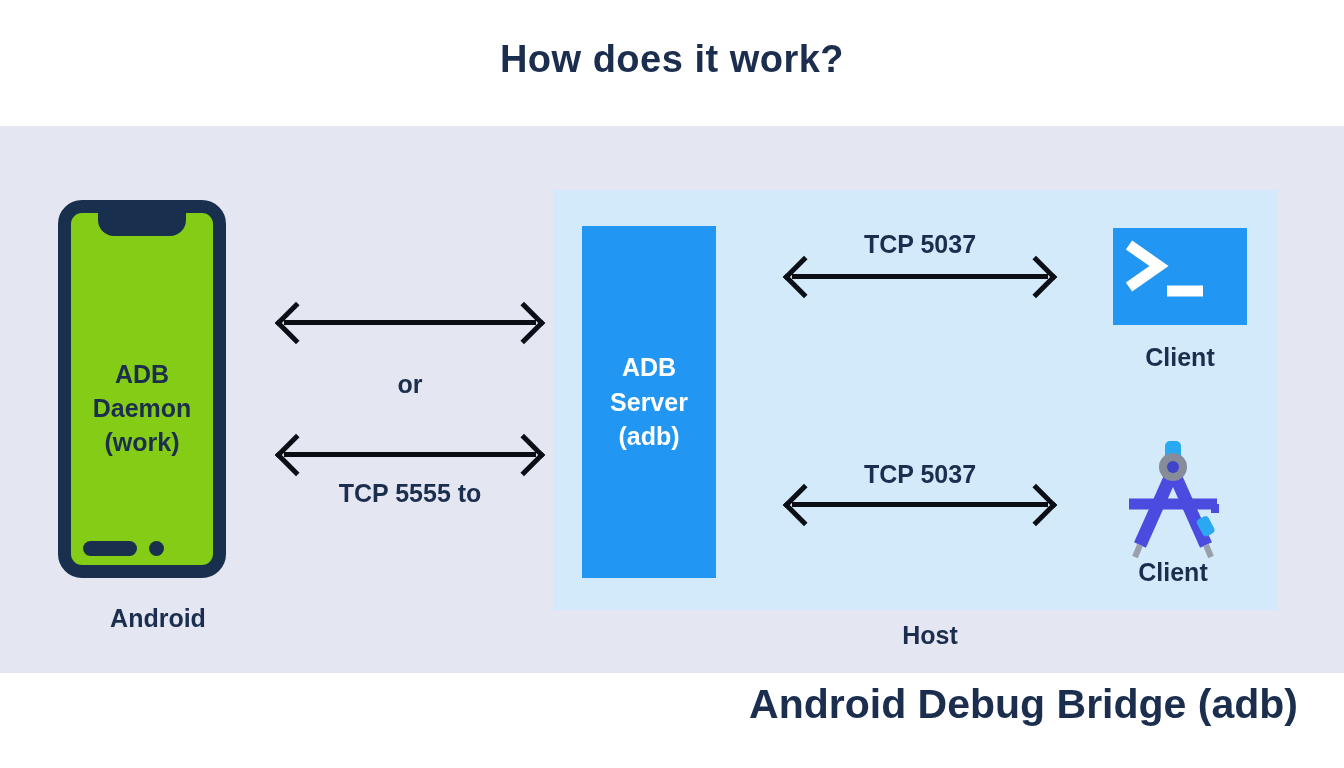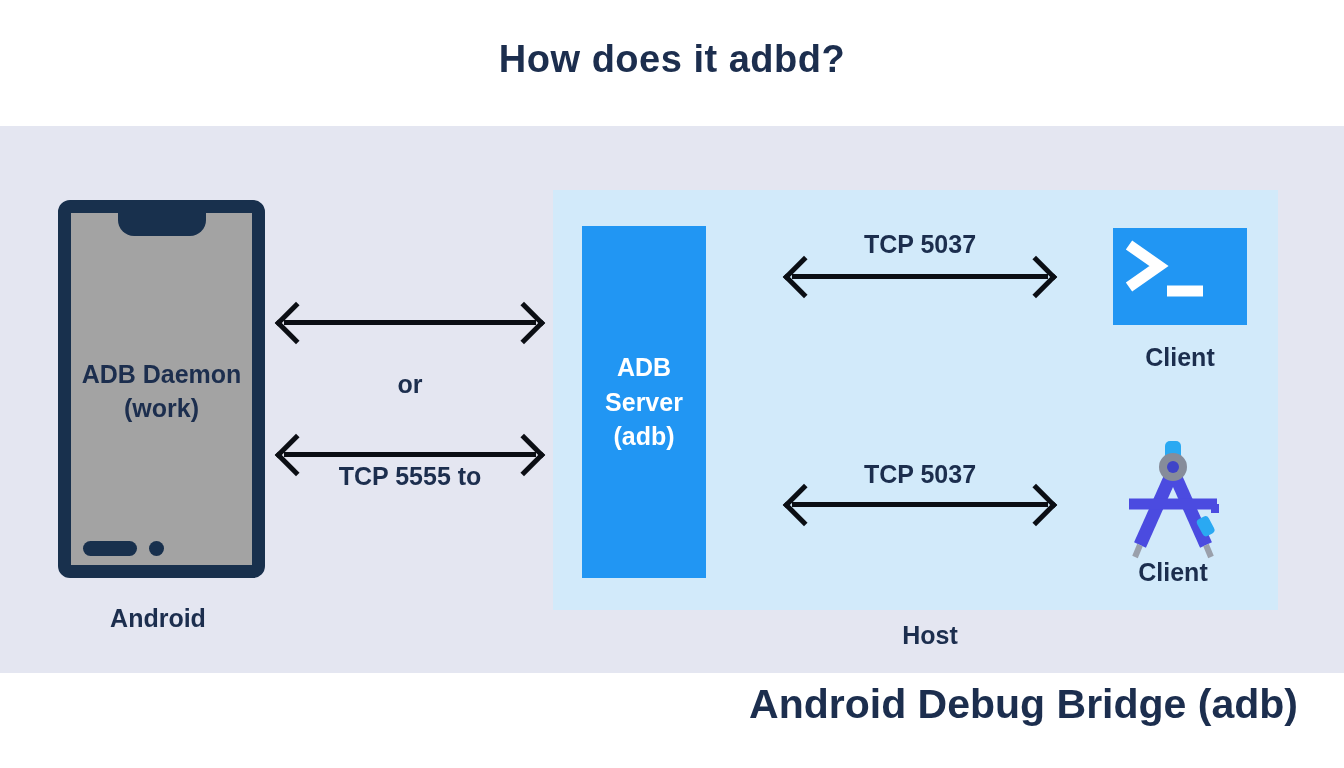--- a/index.html
+++ b/index.html
@@ -6,26 +6,26 @@
   body { background:#ffffff; font-family:"Liberation Sans", sans-serif; }
   .stage { position:relative; width:1344px; height:768px; background:#ffffff; overflow:hidden; }
 
   .title { position:absolute; top:38px; left:0; width:100%; text-align:center;
            font-size:38px; font-weight:bold; color:#1c2e4e; letter-spacing:0.5px; }
 
   .band { position:absolute; top:126px; left:0; width:1344px; height:547px; background:#e4e6f1; }
 
   .host-box { position:absolute; left:553px; top:190px; width:725px; height:420px; background:#d2eafa; }
 
-  .server-box { position:absolute; left:582px; top:226px; width:124px; height:352px; background:#2196f3;
+  .server-box { position:absolute; left:582px; top:226px; width:134px; height:352px; background:#2196f3;
                 display:flex; flex-direction:column; align-items:center; justify-content:center;
                 color:#ffffff; font-size:25px; font-weight:bold; line-height:1.38; text-align:center; }
 
-  .phone { position:absolute; left:58px; top:200px; width:207px; height:378px;
-           border:13px solid #18304d; border-radius:12px; background:#a3a3a3; }
+  .phone { position:absolute; left:58px; top:200px; width:168px; height:378px;
+           border:13px solid #18304d; border-radius:24px; background:#84cc16; }
   .notch { position:absolute; top:-2px; left:50%; transform:translateX(-50%);
            width:88px; height:25px; background:#18304d; border-radius:0 0 16px 16px; }
   .phone-text { position:absolute; top:145px; left:0; width:100%; text-align:center;
                 color:#1c2e4e; font-size:25px; font-weight:bold; line-height:1.35; }
   .phone-text span { display:block; }
   .pill { position:absolute; left:12px; bottom:9px; width:54px; height:15px; border-radius:8px; background:#18304d; }
   .dot  { position:absolute; left:78px; bottom:9px; width:15px; height:15px; border-radius:50%; background:#18304d; }
 
   .lbl { position:absolute; color:#1c2e4e; font-size:25px; font-weight:bold; text-align:center; line-height:1.28; }
   .lbl span { display:block; }
@@ -39,21 +39,21 @@
   .terminal { position:absolute; left:1113px; top:228px; width:134px; height:97px; background:#2196f3; }
   .compass  { position:absolute; left:1125px; top:441px; width:96px; height:118px; }
 
   .footer { position:absolute; top:681px; right:46px; font-size:41px; font-weight:bold; color:#1c2e4e; }
 </style>
 </head>
 <body>
 
 <div class="stage">
 
-  <div class="title">How does it adbd?</div>
+  <div class="title">How does it work?</div>
 
   <div class="band"></div>
 
   <div class="host-box"></div>
 
   <div class="phone">
     <div class="notch"></div>
     <div class="phone-text">
       <span>ADB Daemon</span>
       <span>(work)</span>
@@ -61,21 +61,21 @@
     <div class="pill"></div>
     <div class="dot"></div>
   </div>
   <div class="lbl" style="left:58px; top:602px; width:200px;">Android</div>
 
   <div class="arrow" style="left:284px; top:320px; width:252px;"></div>
 
   <div class="lbl" style="left:284px; top:368px; width:252px;">or</div>
 
   <div class="arrow" style="left:284px; top:452px; width:252px;"></div>
-  <div class="lbl" style="left:270px; top:460px; width:280px;">
+  <div class="lbl" style="left:270px; top:477px; width:280px;">
     <span>TCP 5555 to</span>
   </div>
 
   <div class="server-box">
     <span>ADB</span>
     <span>Server</span>
     <span>(adb)</span>
   </div>
 
   <div class="lbl" style="left:792px; top:228px; width:256px;">TCP 5037</div>

